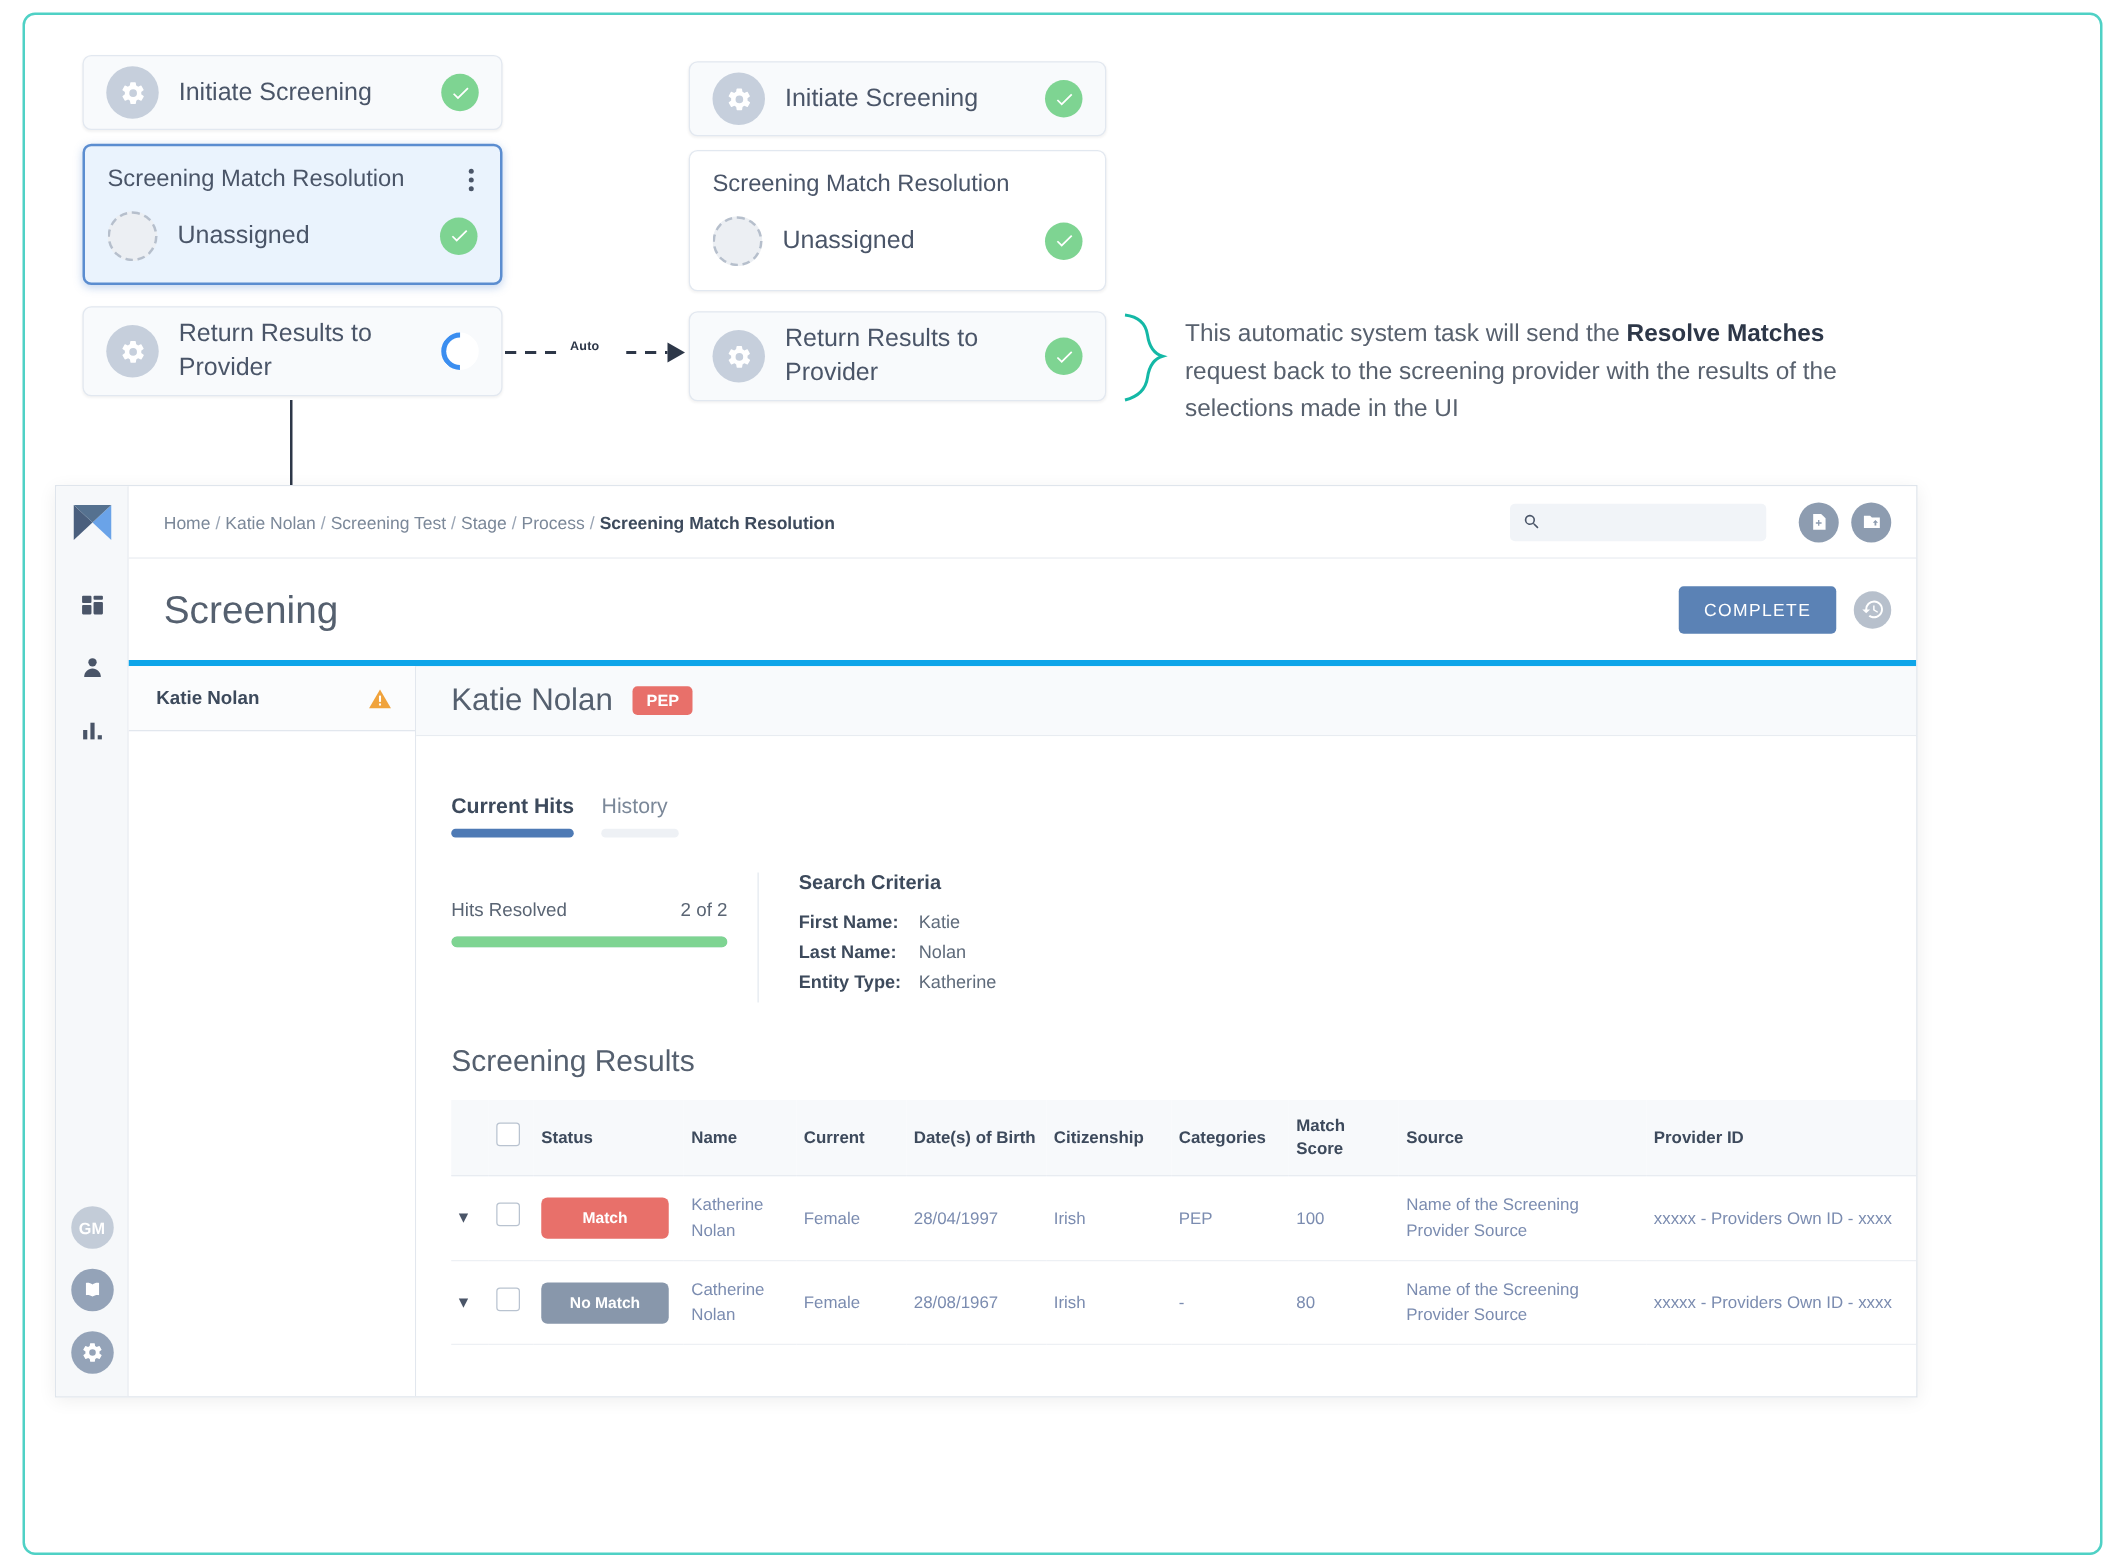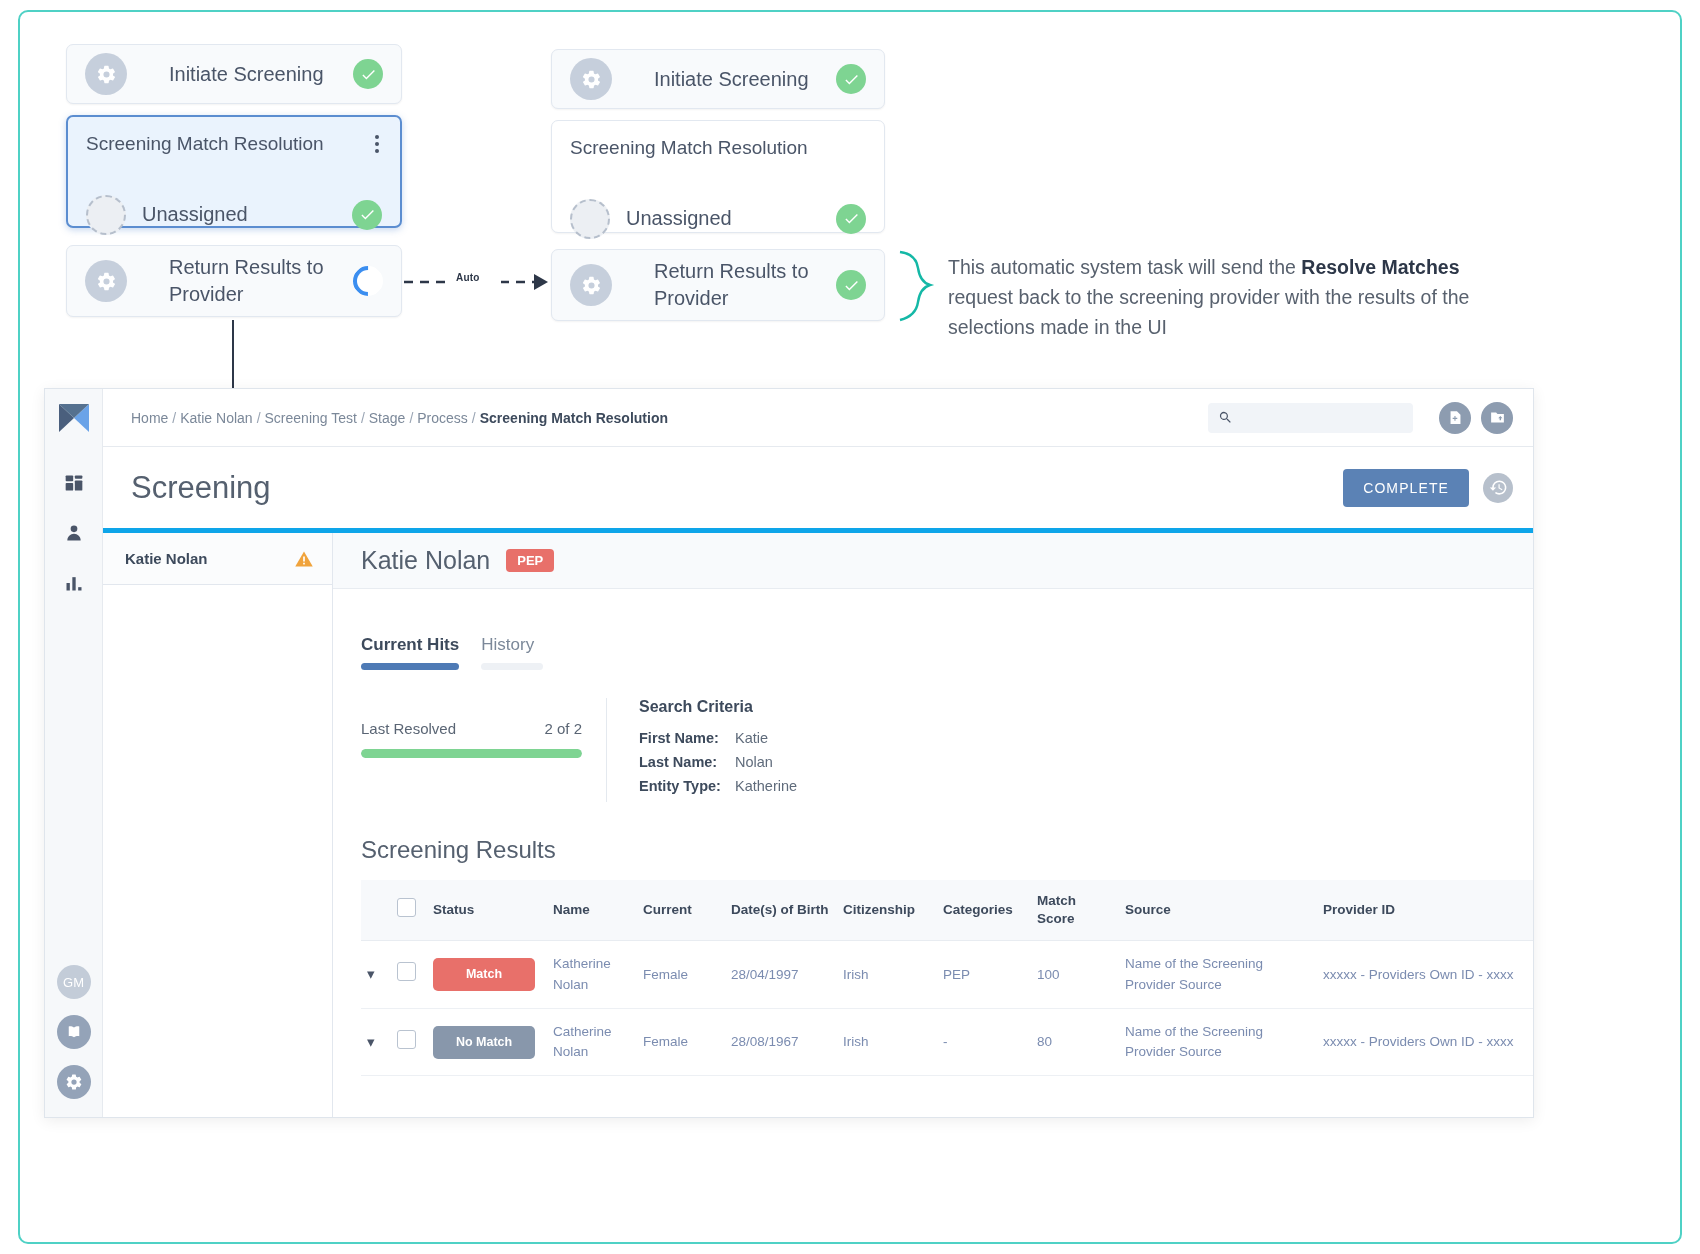--- a/index.html
+++ b/index.html
@@ -23,21 +23,20 @@
   
   .flow { position: absolute; }
   .card {
     background: #f8fafc;
     border: 1px solid #e2e8f0;
     border-radius: 7px;
     box-shadow: 0 1px 2px rgba(0,0,0,.05);
     display: flex;
     align-items: center;
     padding: 0 18px;
-    gap: 26px;
   }
   .card.white { background: #fff; }
   .card.sel {
     background: #eaf3fd;
     border: 2px solid #5b8dd0;
     box-shadow: 0 2px 7px rgba(91,141,208,.35);
   }
   .gear-circle {
     width: 42px; height: 42px; border-radius: 50%;
     background: #c6cfdc;
@@ -108,21 +107,21 @@
     display: flex; flex-direction: column; align-items: center;
     padding-top: 14px; flex: 0 0 auto;
     position: relative;
   }
   .logo { margin-bottom: 36px; }
   .rail-ico { margin-bottom: 30px; display: flex; align-items:center; justify-content:center; cursor:pointer;}
   .rail-ico svg { width: 20px; height: 20px; fill: #4a5568; }
   .rail-bottom { position: absolute; bottom: 18px; display: flex; flex-direction: column; align-items:center; gap: 16px; }
   .avatar-circle {
     width: 34px; height: 34px; border-radius: 50%;
-    background: #c3ccd8; color: #fff; font-size: 13px; font-weight: normal;
+    background: #c3ccd8; color: #fff; font-size: 13px; font-weight: bold;
     display: flex; align-items: center; justify-content: center;
   }
   .rail-btn {
     width: 34px; height: 34px; border-radius: 50%;
     background: #94a3b8; display:flex; align-items:center; justify-content:center;
     cursor: pointer;
   }
   .rail-btn svg { width: 18px; height: 18px; fill: #fff; }
 
   .appmain { flex: 1 1 auto; display: flex; flex-direction: column; min-width: 0; position: relative; }
@@ -476,21 +475,21 @@
             </div>
             <div class="tab">
               <span class="lbl">History</span>
               <span class="bar" style="width:62px;"></span>
             </div>
           </div>
 
           <div class="info-row">
             <div class="info-col-1">
               <div class="hits-line">
-                <span>Last Resolved</span>
+                <span>Hits Resolved</span>
                 <span>2 of 2</span>
               </div>
               <div class="progress-track">
                 <div class="progress-fill" style="width:100%"></div>
               </div>
             </div>
 
             <div class="info-col-2">
               <div class="sect-h">Search Criteria</div>
               <div class="crit">

